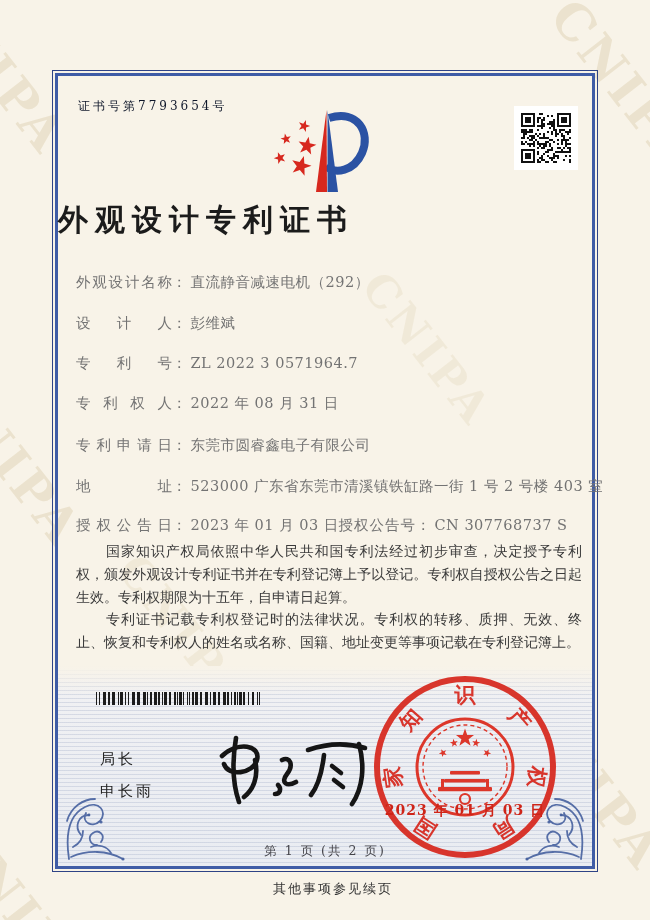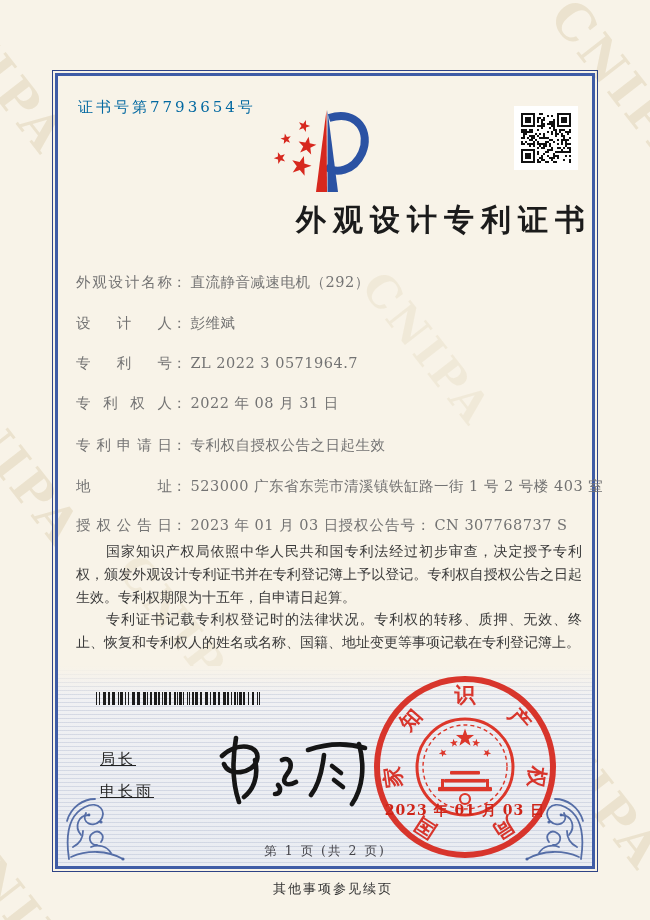--- a/index.html
+++ b/index.html
@@ -32,30 +32,30 @@
   .band{
     position:absolute;left:0;right:0;bottom:0;height:200px;
     background:
       linear-gradient(180deg,#f8f3e8 0,rgba(248,243,232,0) 30px),
       repeating-linear-gradient(180deg,rgba(122,138,176,.22) 0 1px,rgba(0,0,0,0) 1px 4px),
       linear-gradient(180deg,#f1f1f3,#e9ecf2);
   }
   
   .cert-no{
     position:absolute;left:20px;top:22px;
-    font-size:15px;letter-spacing:3px;color:#0369a1;
+    font-size:12px;letter-spacing:3px;color:#0f172a;
   }
   .logo{position:absolute;left:212px;top:30px;width:100px;height:88px;}
   .qr-box{
     position:absolute;left:456px;top:30px;width:64px;height:64px;
     background:#ffffff;display:flex;align-items:center;justify-content:center;
   }
   .qr-box svg{width:50px;height:50px;}
   .cert-title{
-    position:absolute;left:0;right:0;top:124px;text-align:right;
+    position:absolute;left:0;right:0;top:124px;text-align:left;
     font-size:30px;font-weight:bold;letter-spacing:7px;color:#1b1b1b;
   }
   
   .field-row{
     position:absolute;left:18px;right:16px;
     font-size:14.5px;color:#737373;white-space:nowrap;
   }
   .flabel{
     display:inline-block;width:96px;vertical-align:bottom;
     text-align:justify;text-align-last:justify;
@@ -68,21 +68,21 @@
   .body-text{
     position:absolute;left:18px;top:464px;width:506px;
     font-size:14px;line-height:1.63;color:#3a3a3a;text-align:justify;
   }
   .body-text p{margin:0;text-indent:2.15em;}
   
   .barcode{position:absolute;left:38px;top:616px;width:165px;height:13px;}
   .director{
     position:absolute;left:42px;top:676px;
     font-family:"DejaVu Sans","Liberation Sans",sans-serif;
-    font-size:15px;letter-spacing:3px;color:#222;line-height:1;text-decoration:underline;
+    font-size:15px;letter-spacing:3px;color:#222;line-height:1;
   }
   .director .name{margin-top:17px;}
   .signature{position:absolute;left:150px;top:646px;width:170px;height:95px;}
   .seal{position:absolute;left:312px;top:596px;width:190px;height:190px;opacity:.93;}
   .seal-date{
     position:absolute;left:312px;top:726px;width:190px;text-align:center;
     font-size:14px;font-weight:600;letter-spacing:1px;color:#ce2418;white-space:nowrap;
   }
   .page-num{
     position:absolute;left:0;right:0;bottom:6px;text-align:center;
@@ -370,21 +370,21 @@
     <div class="field-row" style="top:238px">
       <span class="flabel">设计人</span><span class="fcolon">：</span><span class="fvalue">彭维斌</span>
     </div>
     <div class="field-row" style="top:278px">
       <span class="flabel">专利号</span><span class="fcolon">：</span><span class="fvalue">ZL 2022 3 0571964.7</span>
     </div>
     <div class="field-row" style="top:318px">
       <span class="flabel">专利权人</span><span class="fcolon">：</span><span class="fvalue">2022 年 08 月 31 日</span>
     </div>
     <div class="field-row" style="top:360px">
-      <span class="flabel">专利申请日</span><span class="fcolon">：</span><span class="fvalue">专利权自授权公告之日起生效</span>
+      <span class="flabel">专利申请日</span><span class="fcolon">：</span><span class="fvalue">东莞市圆睿鑫电子有限公司</span>
     </div>
     <div class="field-row" style="top:401px">
       <span class="flabel">地址</span><span class="fcolon">：</span><span class="fvalue">523000 广东省东莞市清溪镇铁缸路一街 1 号 2 号楼 403 室</span>
     </div>
     <div class="field-row" style="top:440px">
       <span class="flabel">授权公告日</span><span class="fcolon">：</span><span class="fvalue w1">2023 年 01 月 03 日</span><span class="flabel2">授权公告号</span><span class="fcolon">：</span><span class="fvalue">CN 307768737 S</span>
     </div>
 
     <div class="body-text">
       <p>国家知识产权局依照中华人民共和国专利法经过初步审查，决定授予专利权，颁发外观设计专利证书并在专利登记簿上予以登记。专利权自授权公告之日起生效。专利权期限为十五年，自申请日起算。</p>

